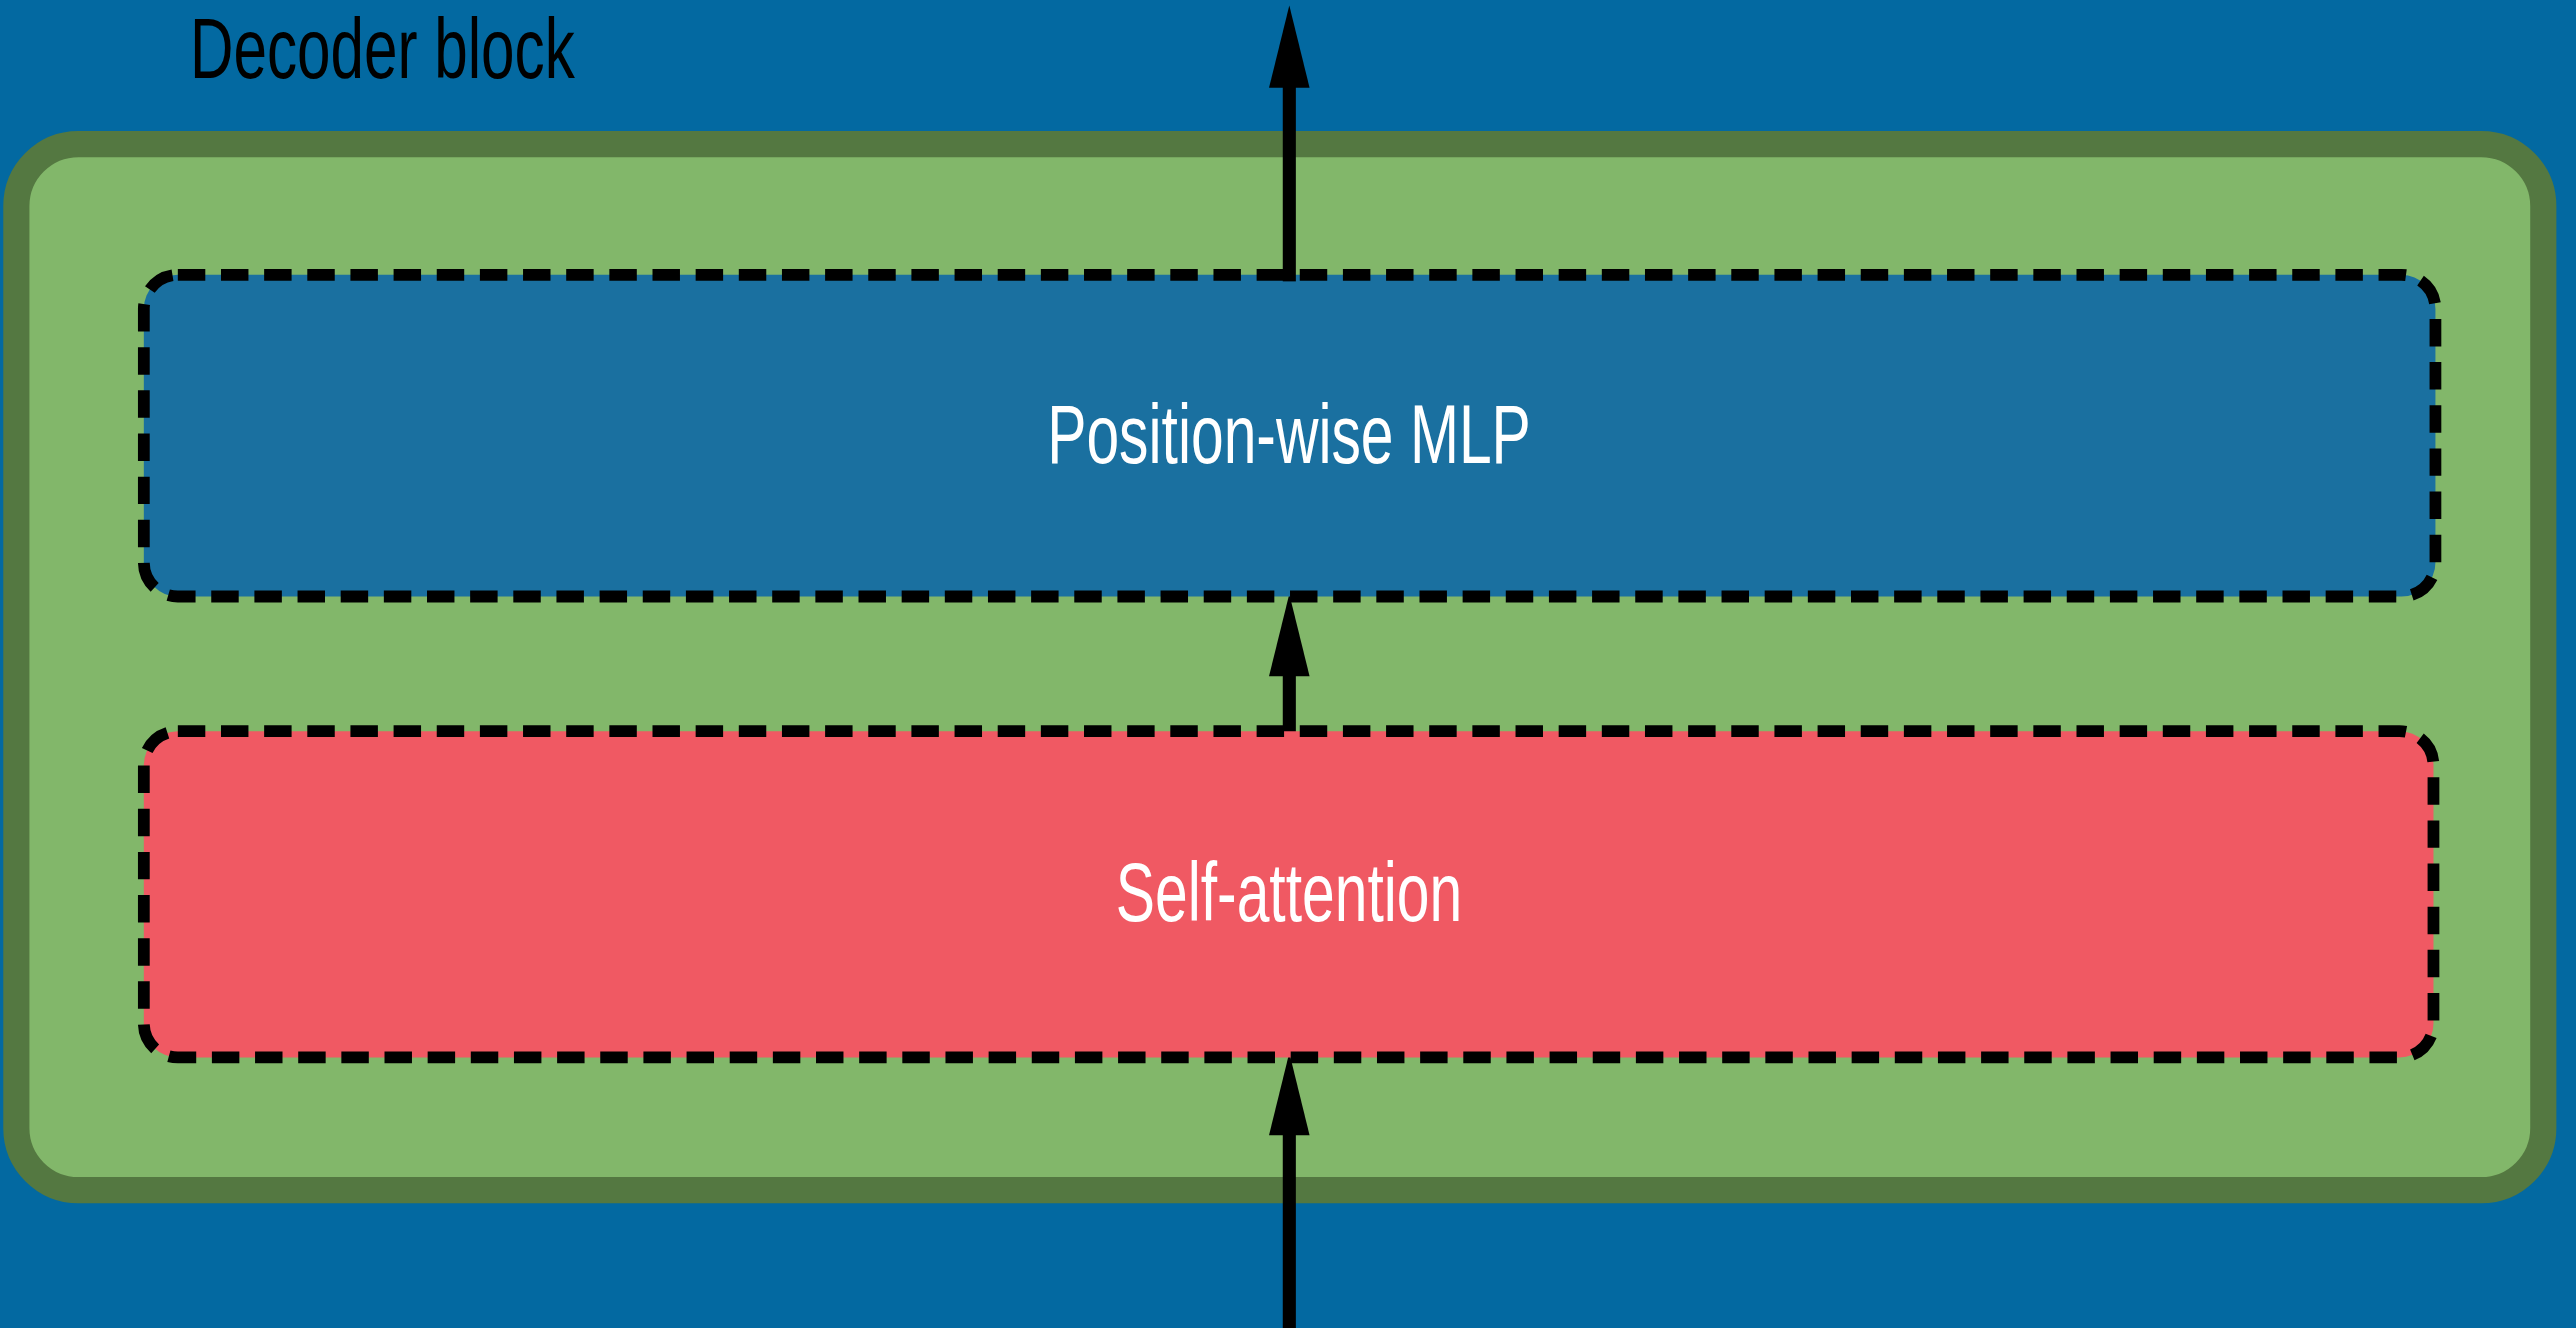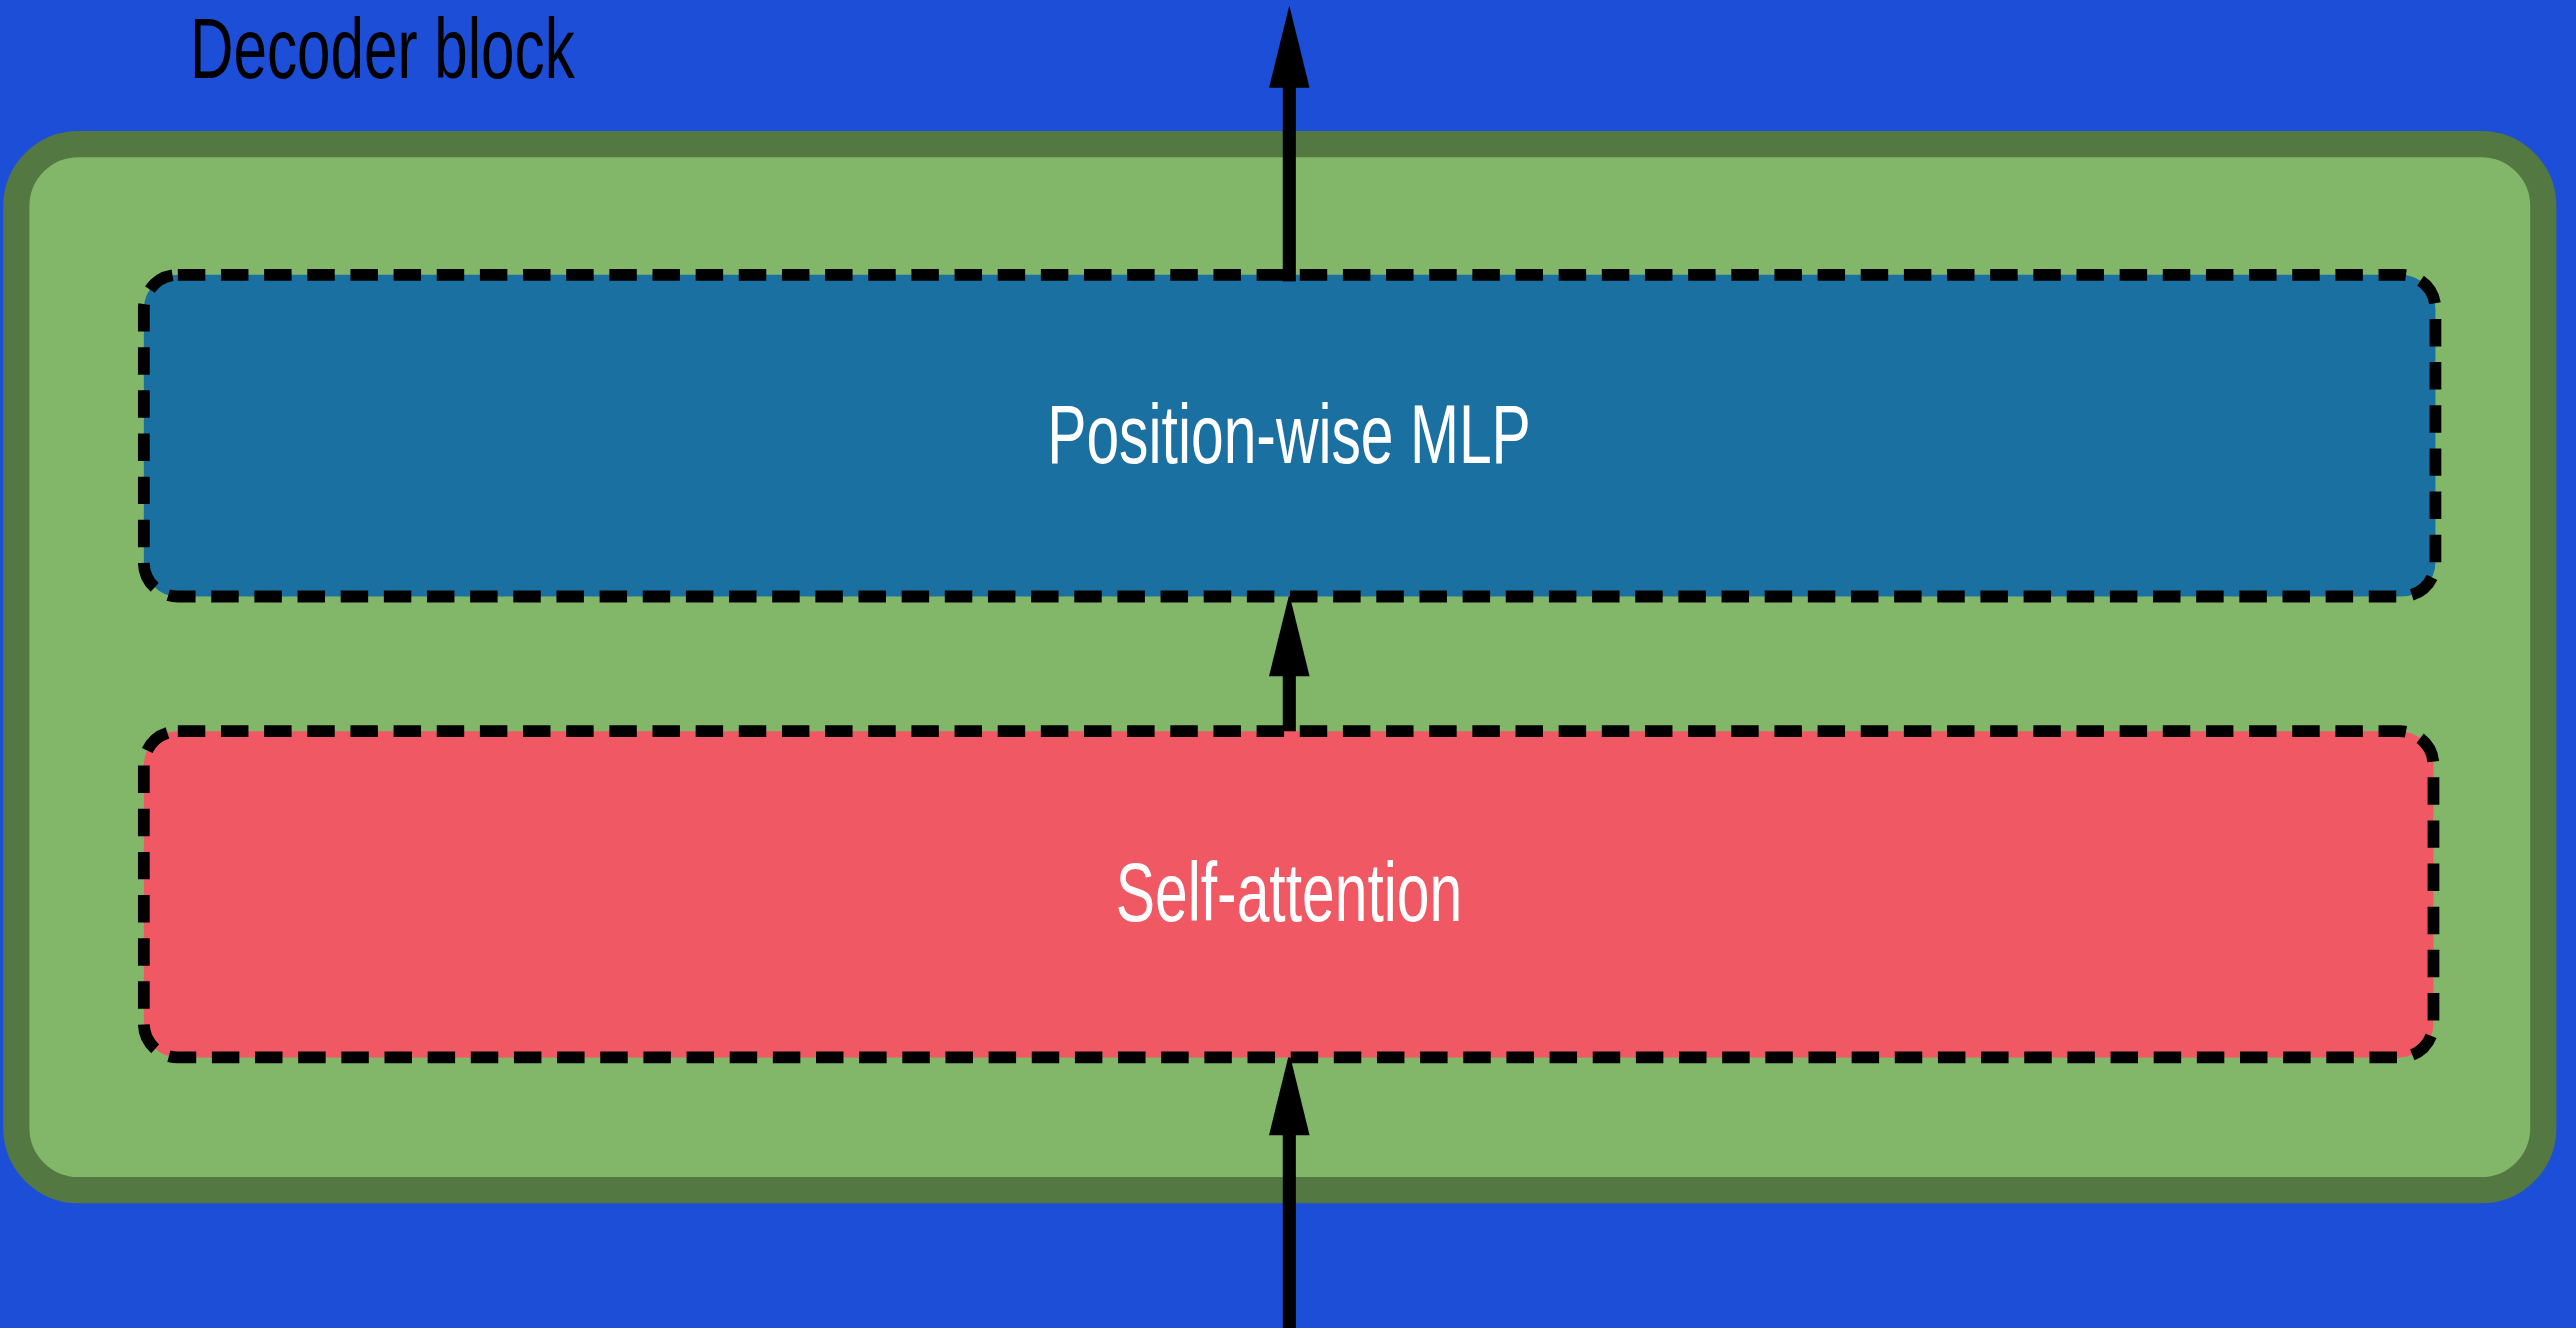--- a/index.html
+++ b/index.html
@@ -10,21 +10,21 @@
   body {
     width: 2576px;
     height: 1329px;
     overflow: hidden;
     font-family: "Liberation Sans", sans-serif;
   }
   #stage {
     position: relative;
     width: 2576px;
     height: 1329px;
-    background: #1d4ed8;
+    background: #0369a1;
   }
   #stage svg.layer {
     position: absolute;
     top: 0;
     left: 0;
     width: 2576px;
     height: 1329px;
   }
   .block-title {
     position: absolute;

